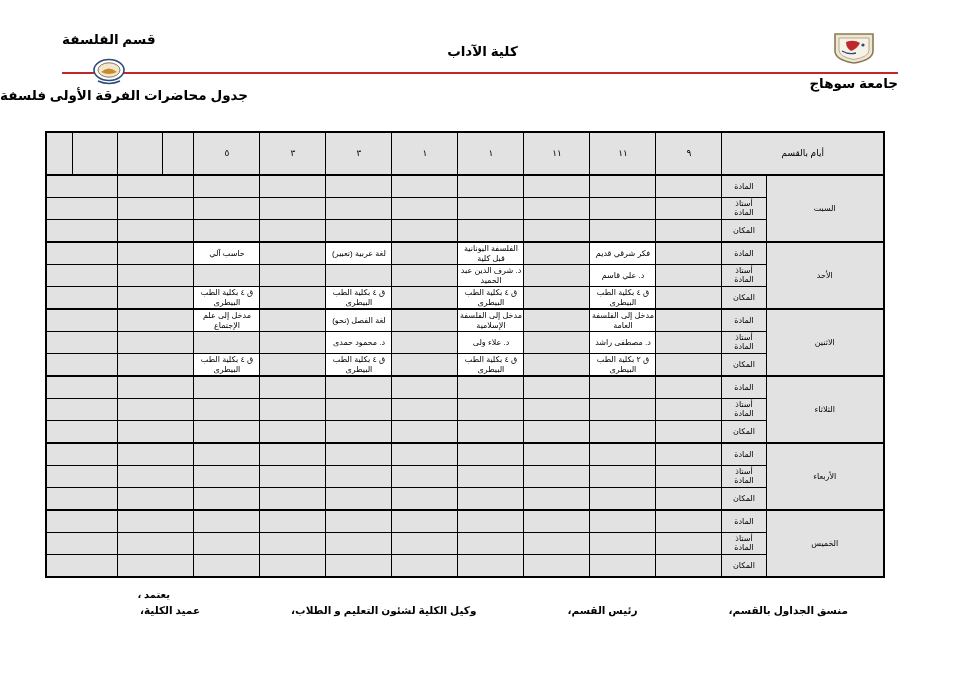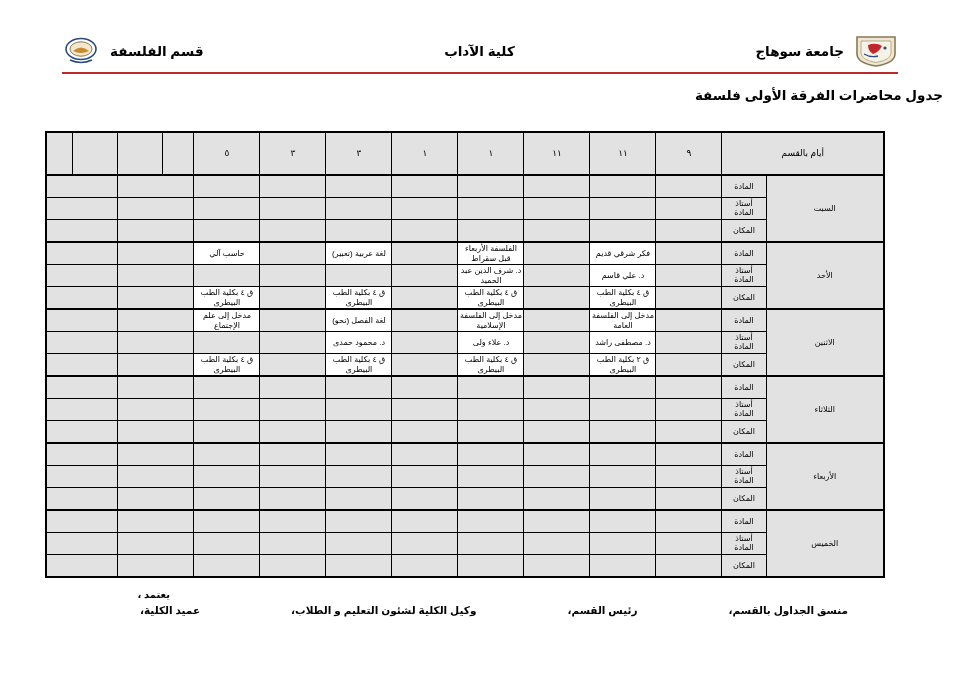--- a/index.html
+++ b/index.html
@@ -24,21 +24,21 @@
     left: 62px;
     height: 42px;
     display: flex;
     flex-direction: row;
     align-items: center;
     justify-content: space-between;
     border-bottom: 2px solid #c0272d;
   }
   .header-side {
     display: flex;
-    flex-direction: row;
+    flex-direction: column;
     align-items: center;
     gap: 10px;
     height: 40px;
   }
   .header-text {
     font-size: 13.5px;
     font-weight: bold;
     white-space: nowrap;
   }
   .header-center {
@@ -62,21 +62,21 @@
     position: relative;
   }
   .seal svg { display:block; }
 
   
   .title-block {
     position: absolute;
     top: 86px;
     left: 0;
     right: 17px;
-    text-align: right;
+    text-align: left;
     line-height: 1.45;
   }
   .title-line-1 {
     font-size: 13.5px;
     font-weight: bold;
   }
   .title-line-2 {
     font-size: 13.5px;
     font-weight: bold;
   }
@@ -293,21 +293,21 @@
           <td class="cell empty"></td>
           <td class="cell empty" colspan="2"></td>
           <td class="cell empty" colspan="2"></td>
         </tr>
         <tr class="day-first">
           <td class="day-name" rowspan="3">الأحد</td>
           <td class="sub-label">المادة</td>
           <td class="cell empty"></td>
           <td class="cell filled">فكر شرقي قديم</td>
           <td class="cell empty"></td>
-          <td class="cell filled">الفلسفة الأربعاء قبل سقراط</td>
+          <td class="cell filled">الفلسفة اليونانية قبل كلية</td>
           <td class="cell empty"></td>
           <td class="cell filled">لغة عربية (تعبير)</td>
           <td class="cell empty"></td>
           <td class="cell filled">حاسب آلي</td>
           <td class="cell empty" colspan="2"></td>
           <td class="cell empty" colspan="2"></td>
         </tr>
         <tr>
           <td class="sub-label">
             <span class="sub-two-lines">أستاذ</span>

